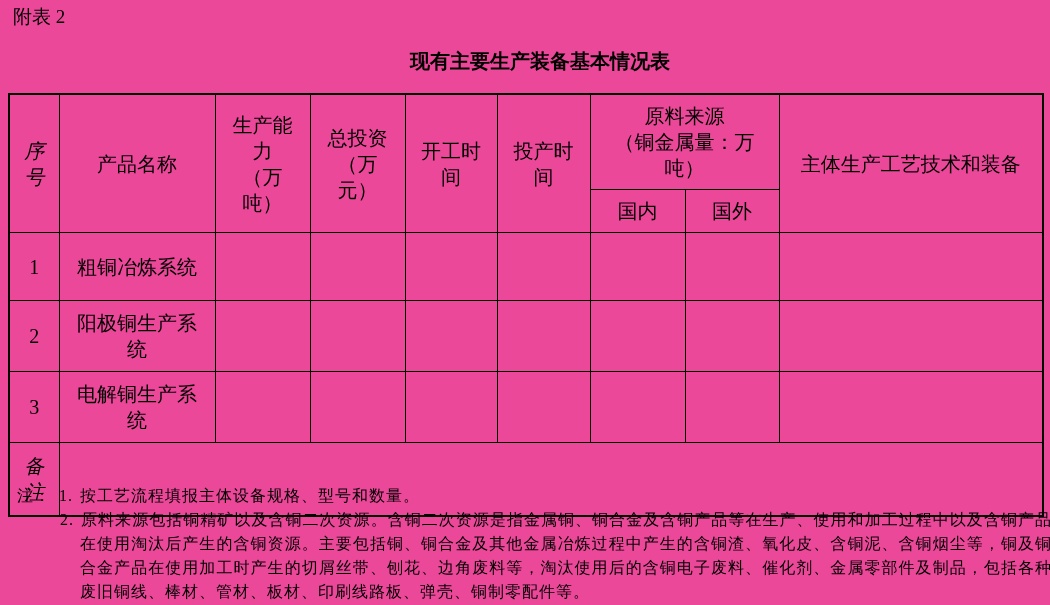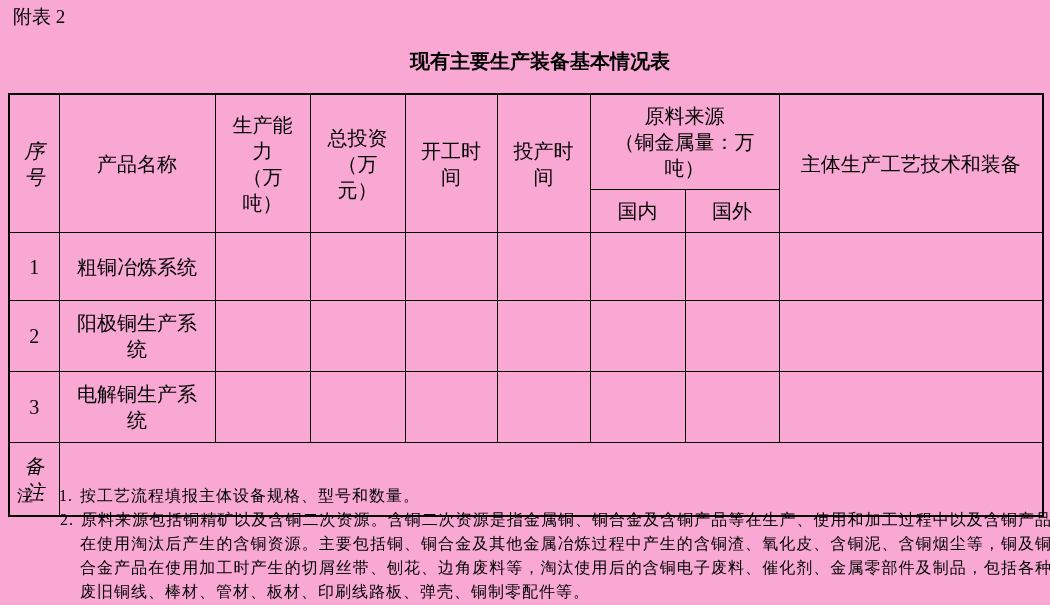--- a/index.html
+++ b/index.html
@@ -6,21 +6,21 @@
     margin: 0;
     padding: 0;
     background: #ffffff;
     color: #000000;
     font-family: "Liberation Serif", serif;
   }
   .page {
     position: relative;
     width: 1050px;
     height: 605px;
-    background: #f9a8d4;
+    background: #ec4899;
     overflow: hidden;
   }
   .annex-label {
     position: absolute;
     top: 5px;
     left: 13px;
     font-size: 19px;
     line-height: 24px;
     white-space: pre;
   }

